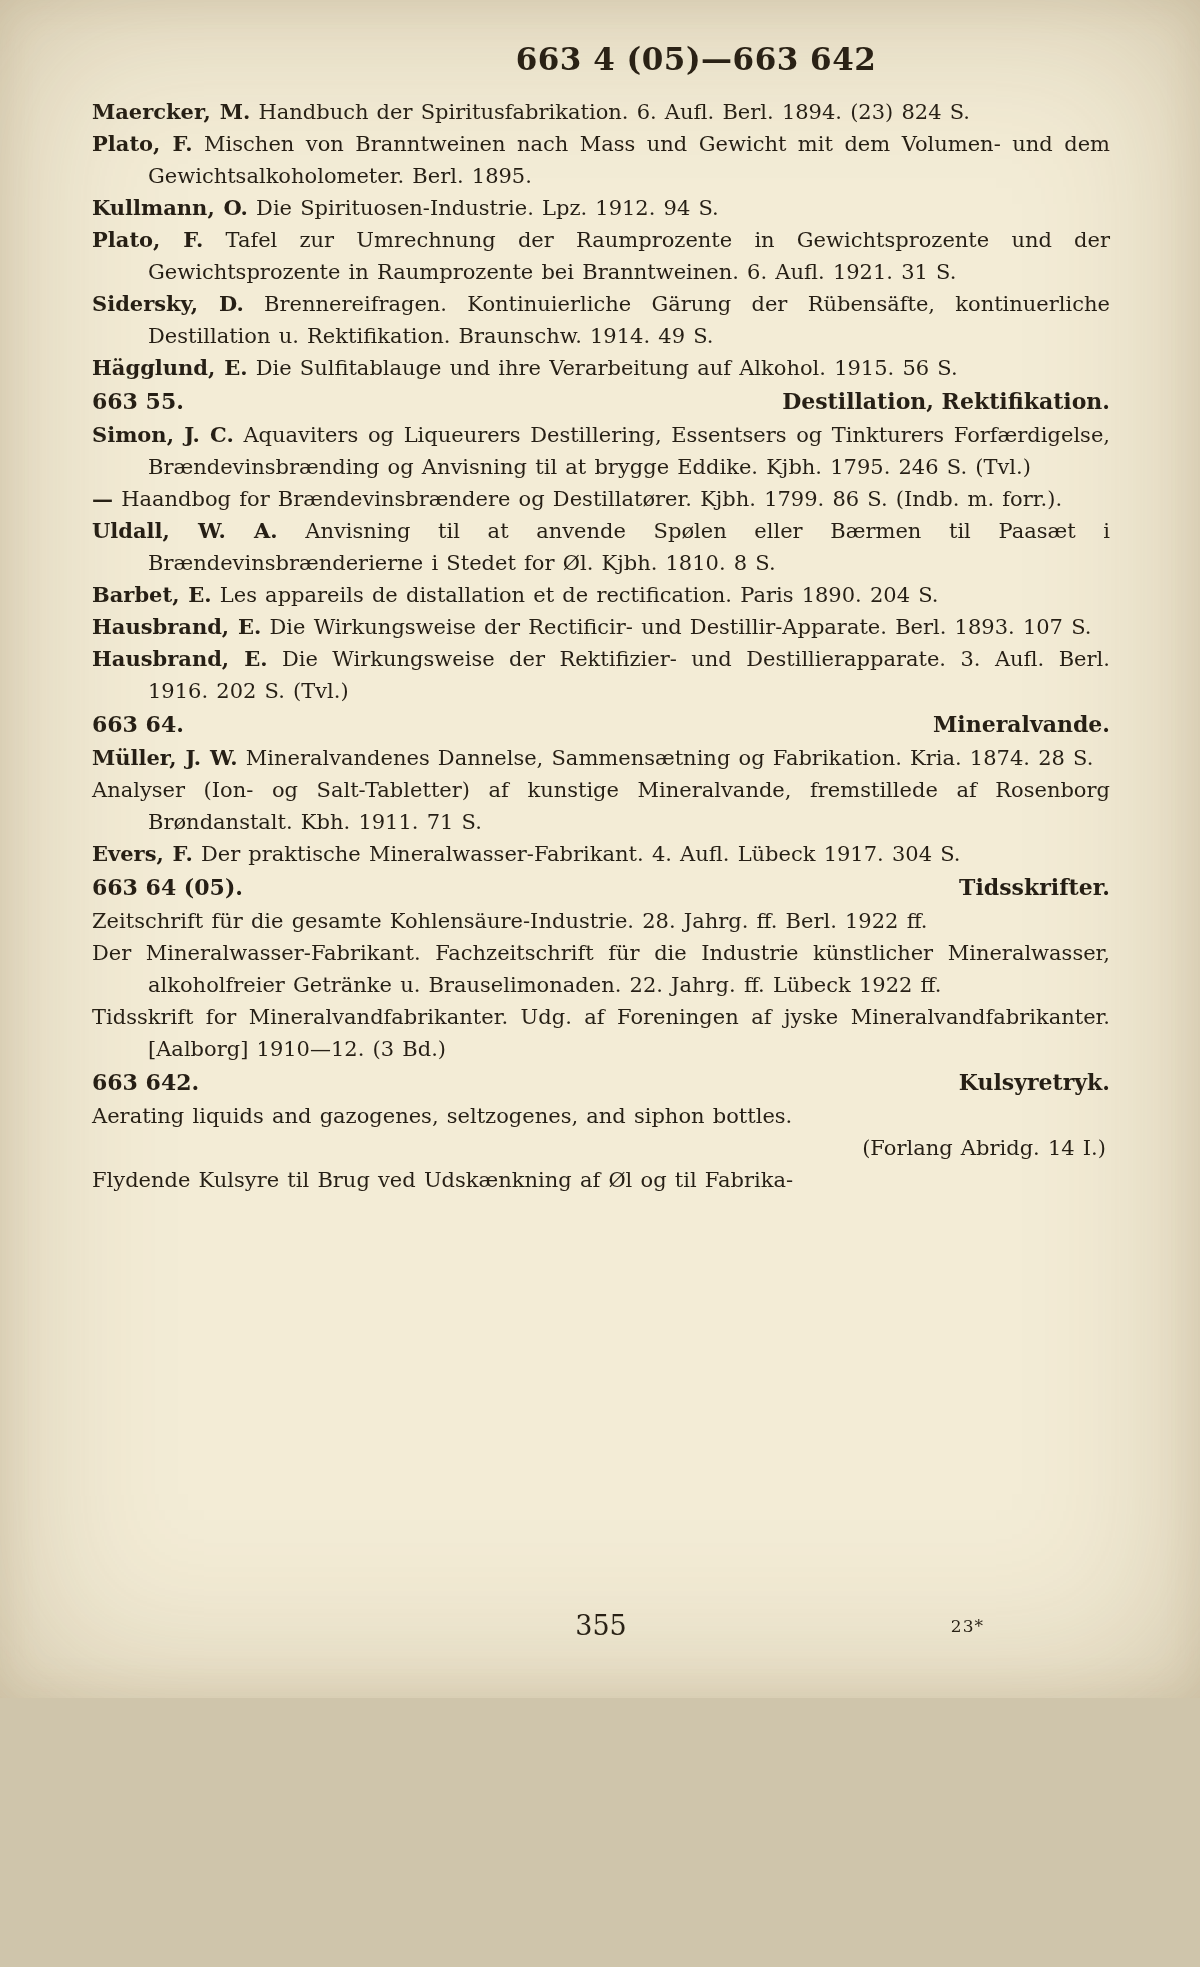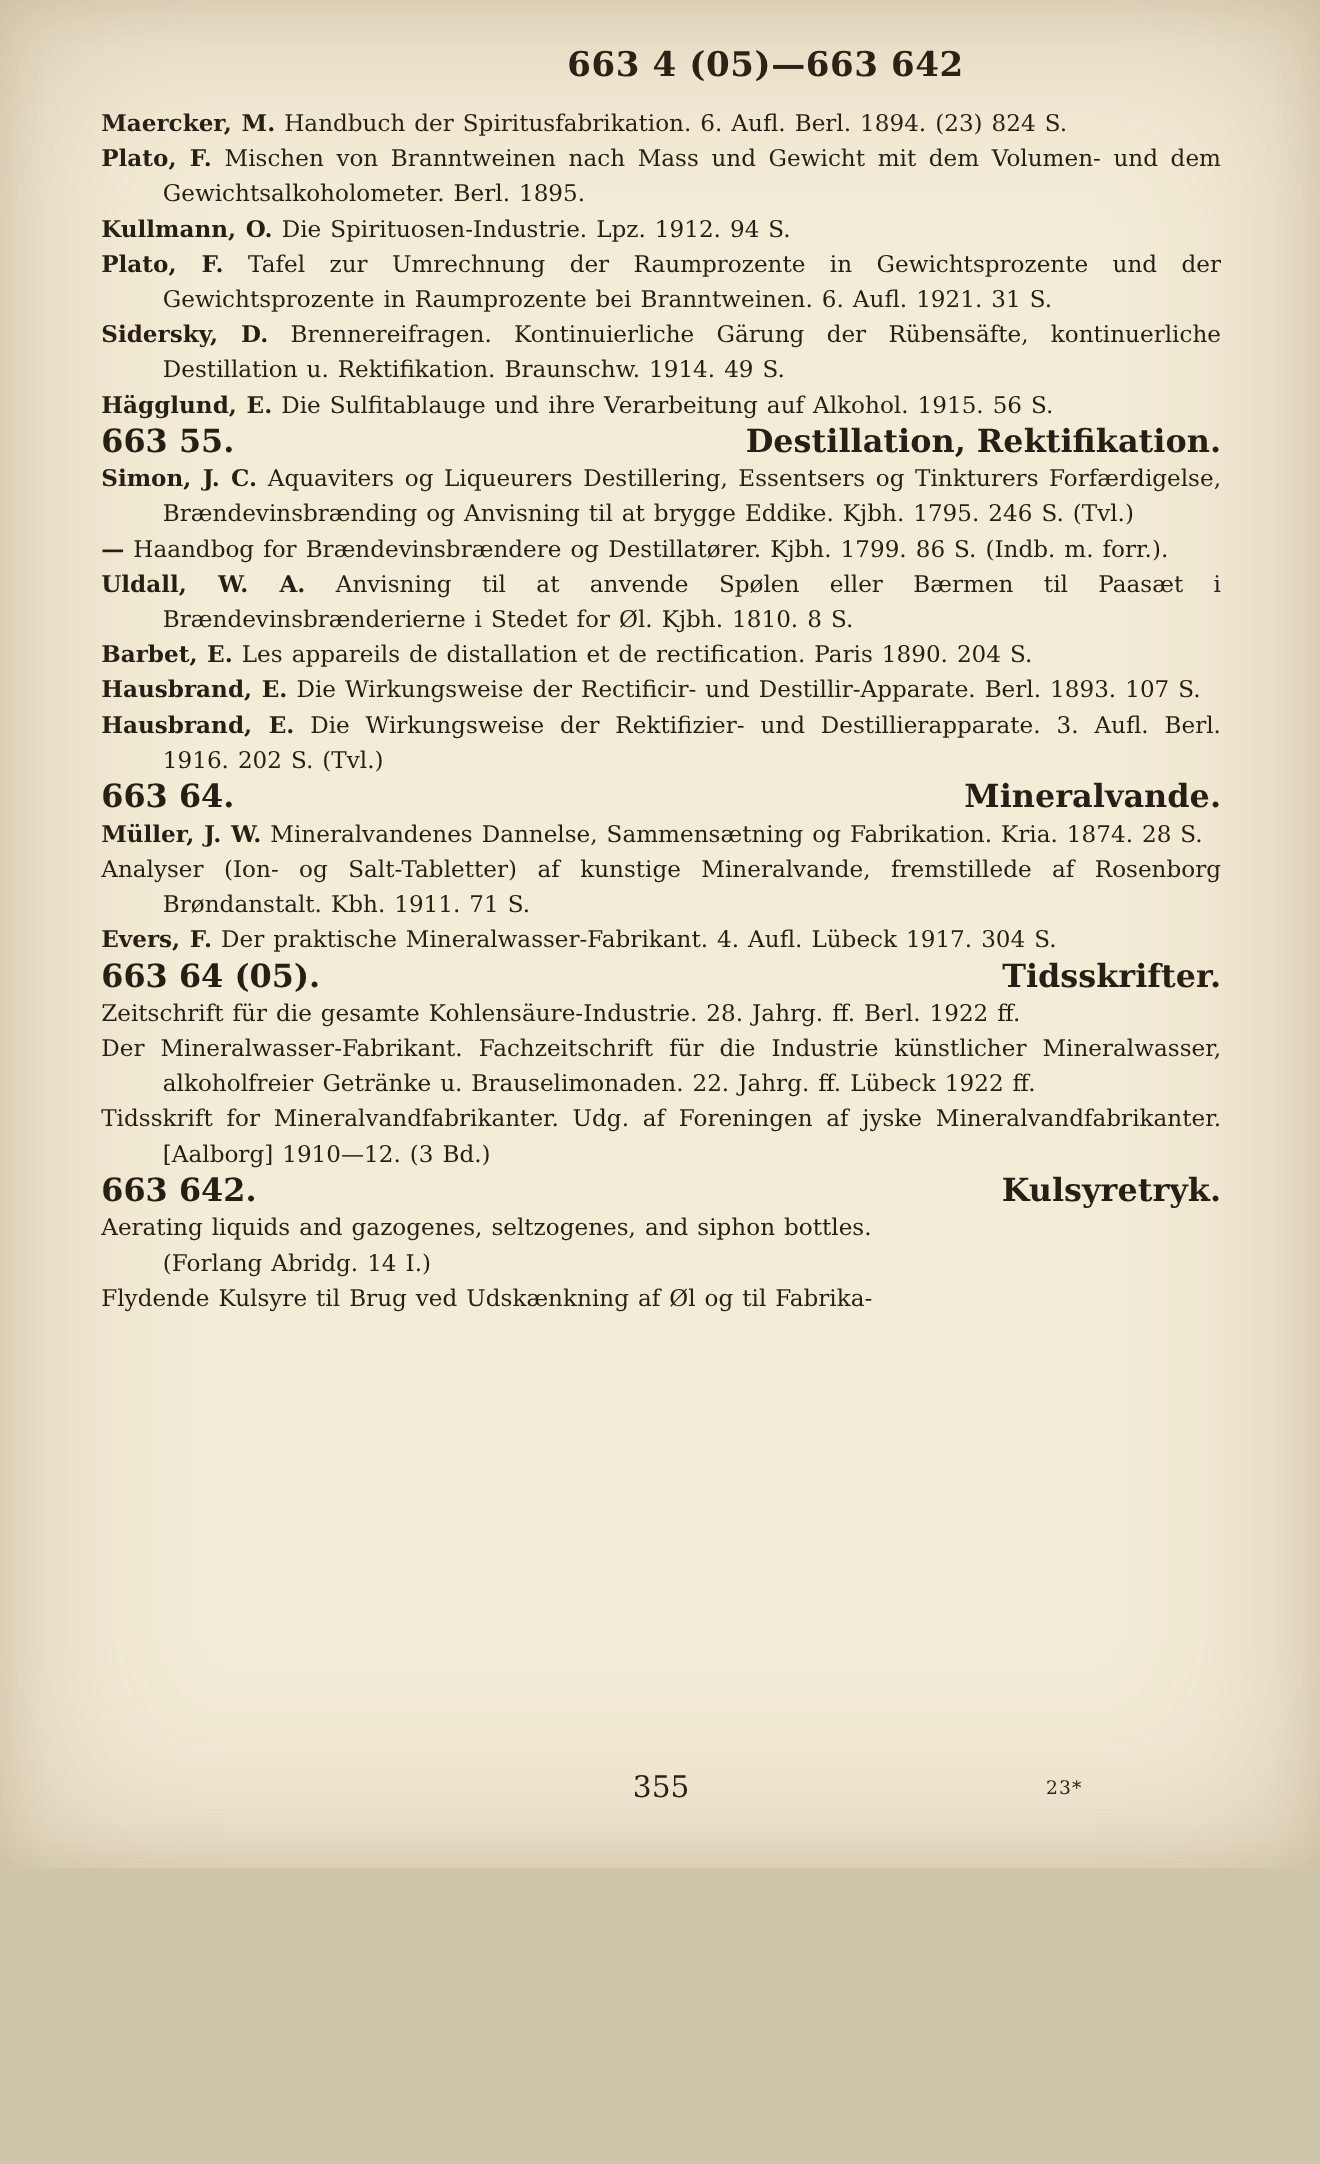--- a/index.html
+++ b/index.html
@@ -50,28 +50,29 @@
     text-indent: -56px;
     word-spacing: 1.5px;
   }
   .entry b { font-weight: bold; }
 
   .section-row {
     display: flex;
     justify-content: space-between;
     align-items: baseline;
     font-weight: bold;
-    font-size: 29px;
+    font-size: 22px;
     line-height: 35px;
     margin: 0;
   }
 
   .note-right {
     display: block;
     text-indent: 0;
+    text-align: right;
     padding-right: 4px;
   }
 
   .footer {
     position: absolute;
     left: 92px;
     right: 90px;
     bottom: 52px;
     height: 38px;
     font-size: 27px;

